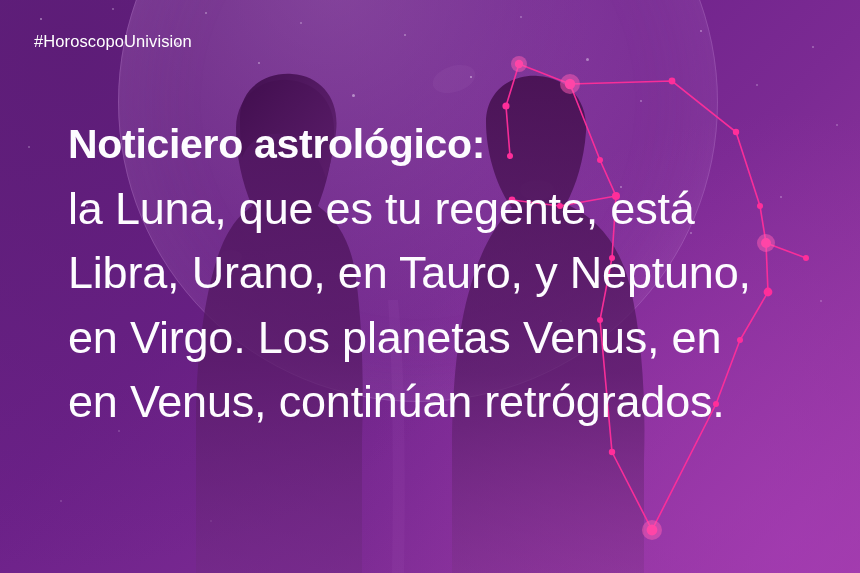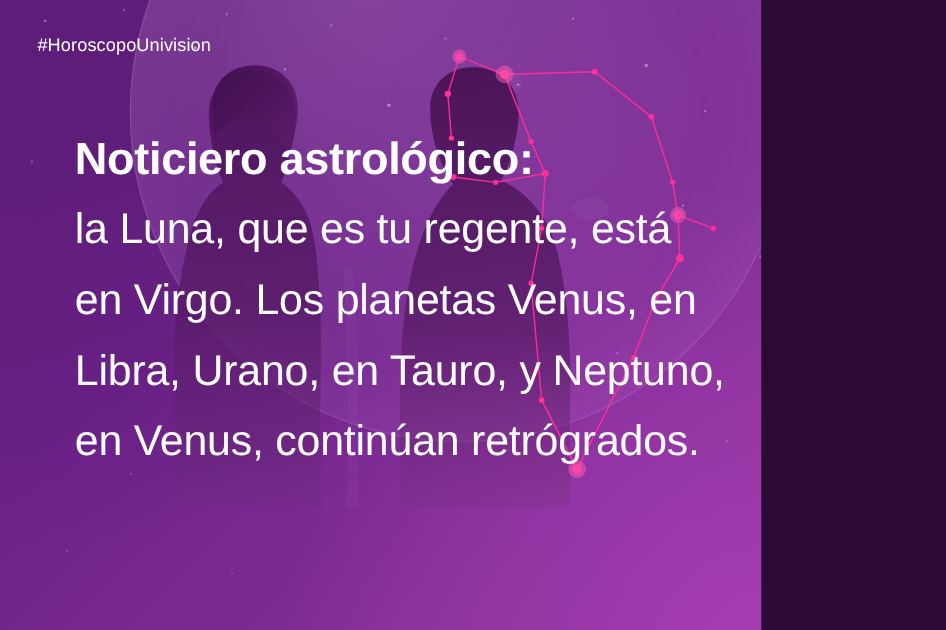--- a/index.html
+++ b/index.html
@@ -7,21 +7,21 @@
 
   html, body {
     width:860px; height:573px;
     background:#2b0b33;
     font-family:"Liberation Sans", sans-serif;
     overflow:hidden;
   }
 
   #card {
     position:relative;
-    width:692px; height:573px;
+    width:860px; height:573px;
     overflow:hidden;
     background:
       radial-gradient(circle at 92% 95%, rgba(170,60,185,0.55) 0%, rgba(170,60,185,0.0) 45%),
       radial-gradient(circle at 8% 8%,  rgba(92,28,118,0.85) 0%, rgba(92,28,118,0.0) 55%),
       linear-gradient(135deg, #63217f 0%, #6c2189 35%, #7b2a93 62%, #8c349c 82%, #9c3ca6 100%);
   }
 
   
   .moon {
     position:absolute;
@@ -68,21 +68,21 @@
     color:#ffffff;
   }
 
   .copy {
     position:absolute;
     left:68px; top:112px;
     width:790px;
   }
   .copy .line {
     color:#fdfcff;
-    font-size:39px;
+    font-size:45px;
     line-height:64.5px;
     letter-spacing:-0.2px;
     white-space:nowrap;
   }
   .copy .line.headline {
     font-weight:700;
     font-size:41px;
     letter-spacing:-0.3px;
   }
 </style>
@@ -219,18 +219,18 @@
       <circle cx="652" cy="530" r="10"></circle>
       <circle cx="519" cy="64" r="8"></circle>
     </g>
   </svg>
 
   <div class="hashtag">#HoroscopoUnivision</div>
 
   <div class="copy">
     <div class="line headline">Noticiero astrológico:</div>
     <div class="line">la Luna, que es tu regente, está</div>
+    <div class="line">Libra, Urano, en Tauro, y Neptuno,</div>
     <div class="line">en Virgo. Los planetas Venus, en</div>
-    <div class="line">Libra, Urano, en Tauro, y Neptuno,</div>
     <div class="line">en Venus, continúan retrógrados.</div>
   </div>
 
 </div>
 
 </body></html>

